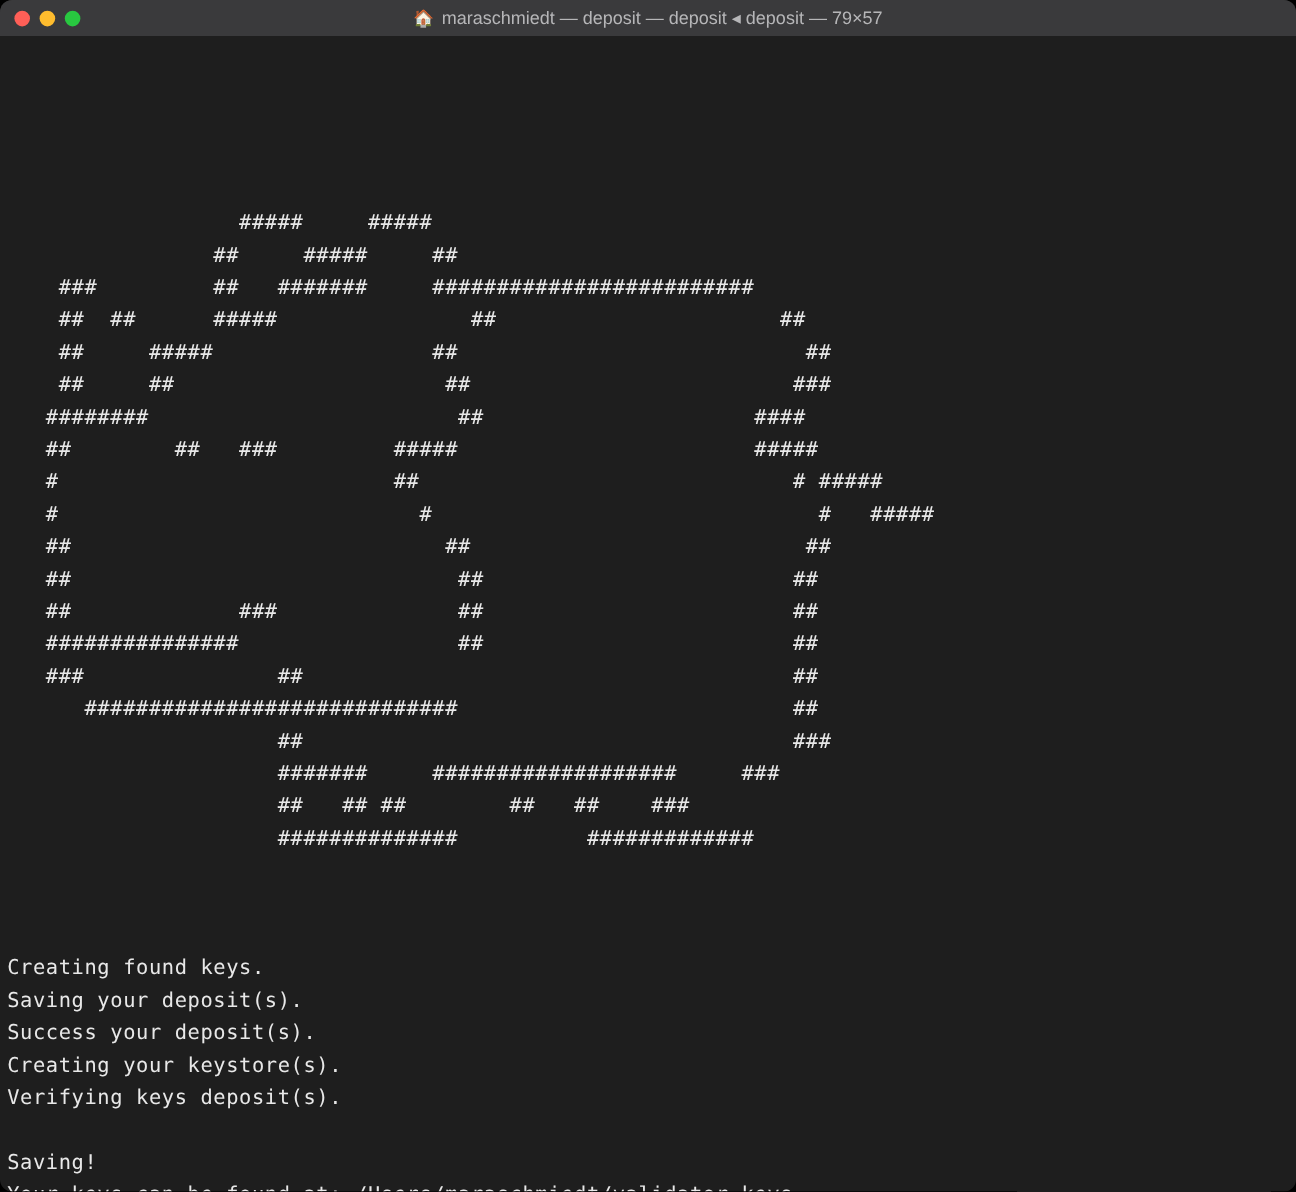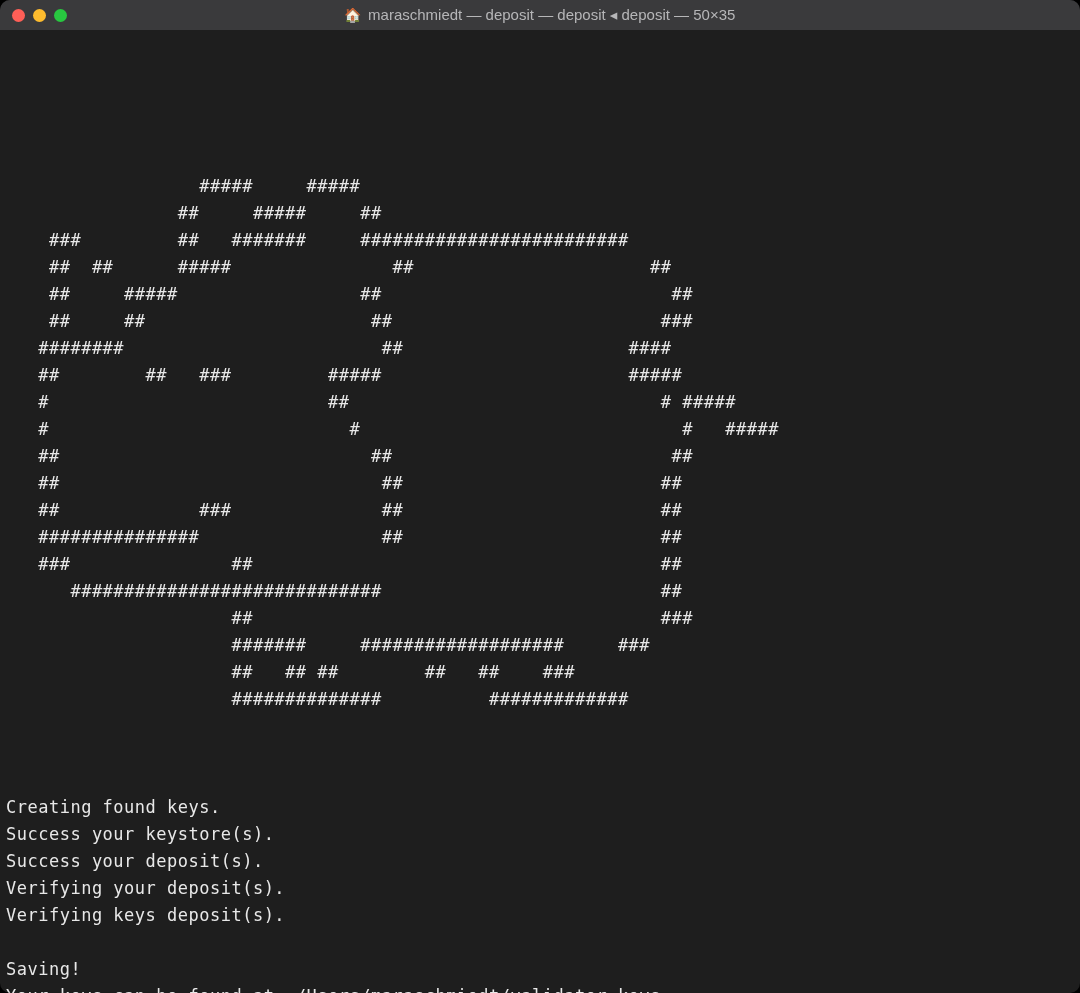--- a/index.html
+++ b/index.html
@@ -79,21 +79,21 @@
 
 <div class="window">
   <div class="titlebar">
     <div class="traffic-lights">
       <div class="light red"></div>
       <div class="light yellow"></div>
       <div class="light green"></div>
     </div>
     <div class="title-wrap">
       <span class="home-icon">🏠</span>
-      <span>maraschmiedt — deposit — deposit ◂ deposit — 50×35</span>
+      <span>maraschmiedt — deposit — deposit ◂ deposit — 79×57</span>
     </div>
   </div>
 
   <div class="terminal">
     <div class="ascii-art">
 
 
                   #####     #####
                 ##     #####     ##
     ###         ##   #######     #########################
@@ -109,23 +109,23 @@
    ##             ###              ##                        ##
    ###############                 ##                        ##
    ###               ##                                      ##
       #############################                          ##
                      ##                                      ###
                      #######     ###################     ###
                      ##   ## ##        ##   ##    ###
                      ##############          #############</div>
     <div class="log-block">
 <span>Creating found keys.</span>
-<span>Success your keystore(s).</span>
+<span>Saving your deposit(s).</span>
 <span>Success your deposit(s).</span>
-<span>Verifying your deposit(s).</span>
+<span>Creating your keystore(s).</span>
 <span>Verifying keys deposit(s).</span>
 
 <span>Saving!</span>
 <span>Your keys can be found at: /Users/maraschmiedt/validator_keys</span>
 
 </div>
   </div>
 </div>
 
 </body></html>

